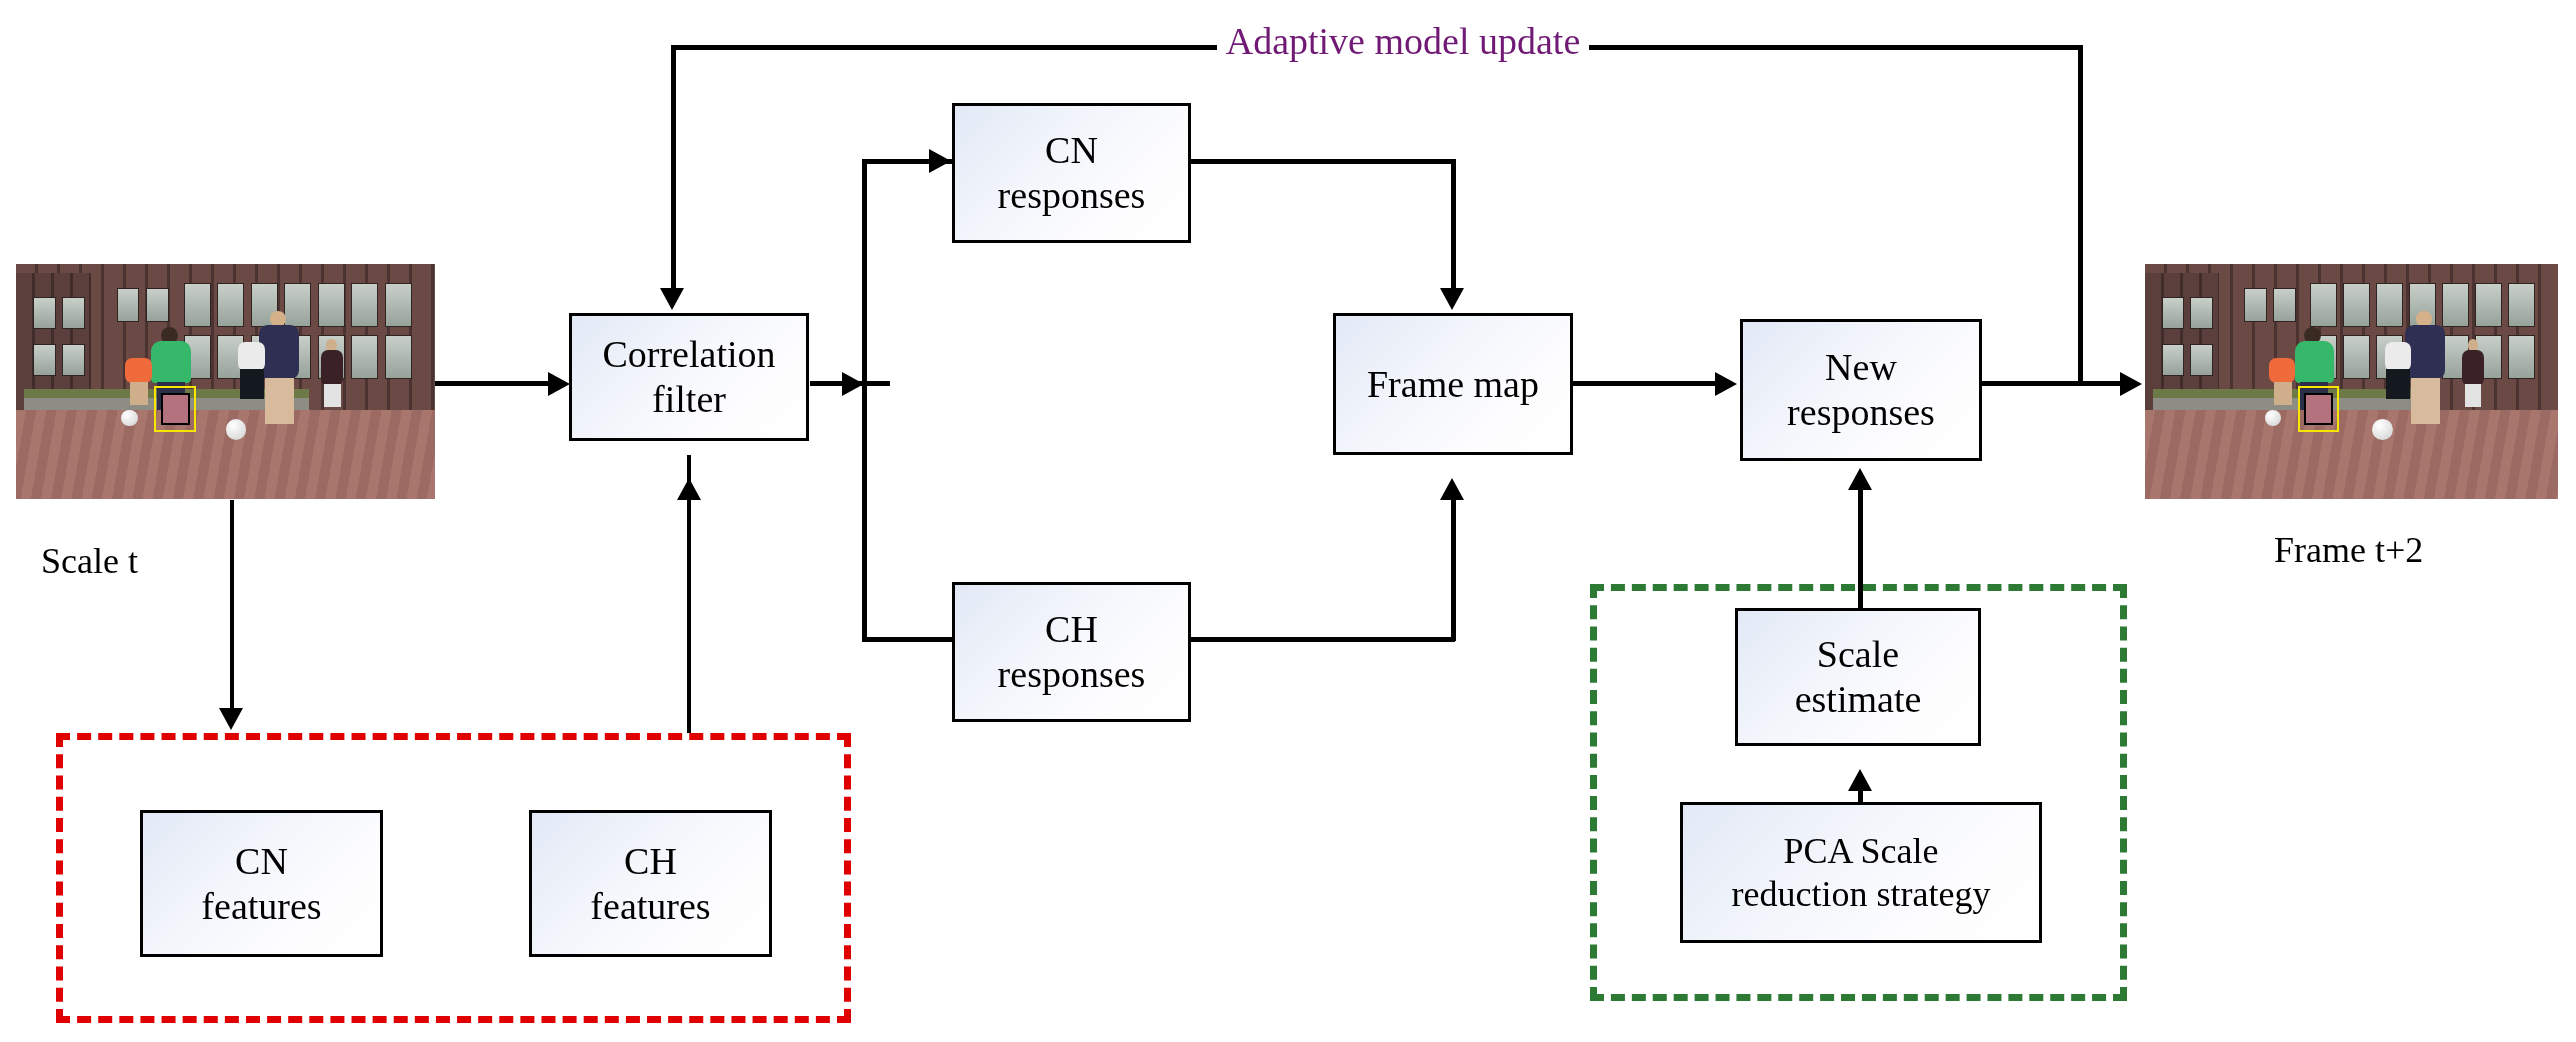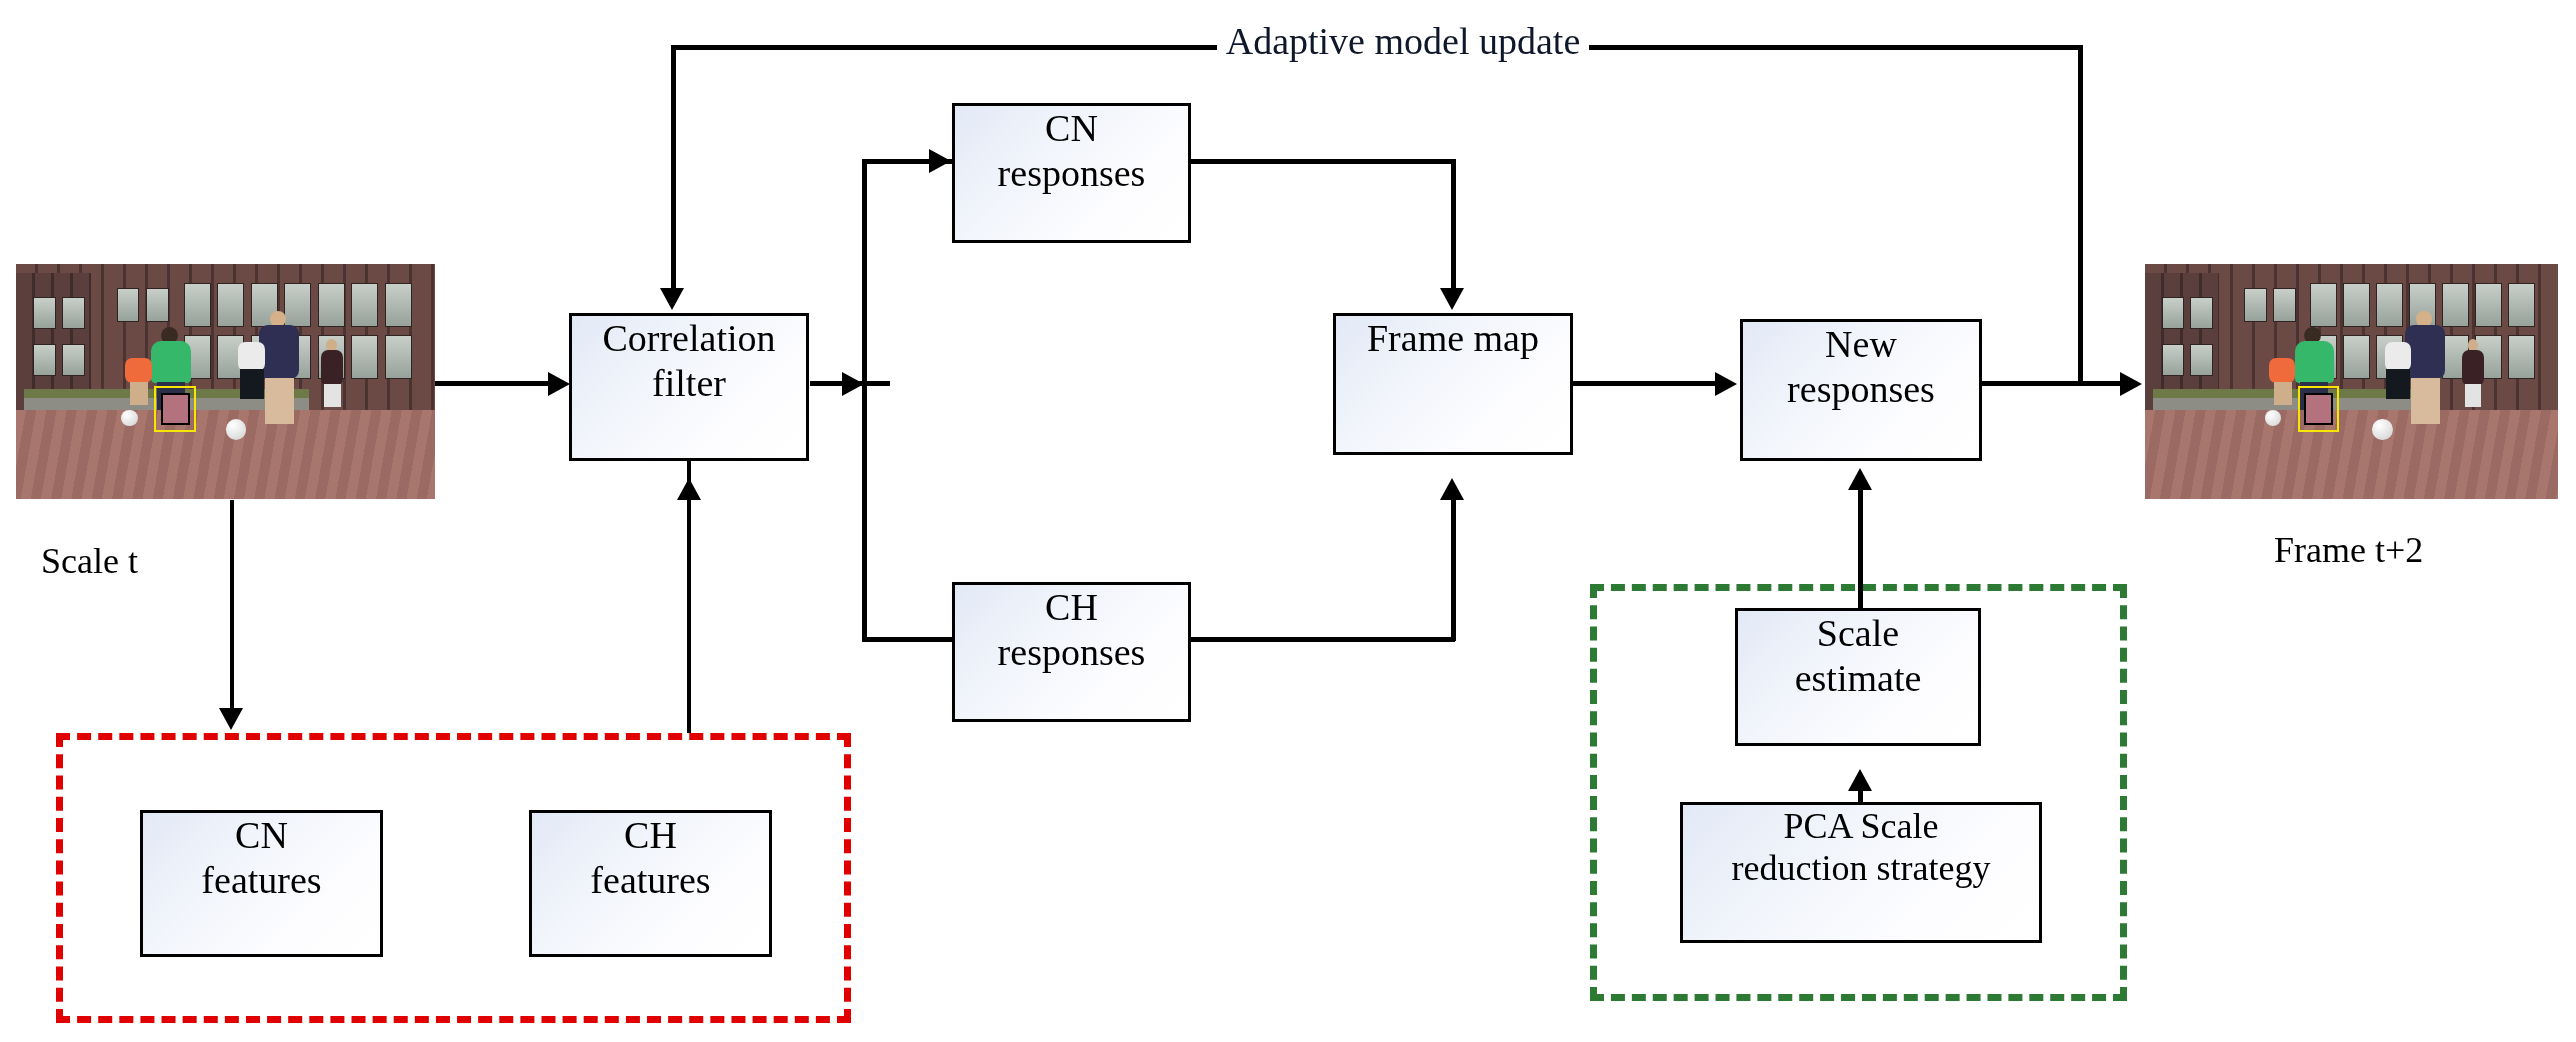--- a/index.html
+++ b/index.html
@@ -1,37 +1,37 @@
 <!DOCTYPE html>
 <html style="font-size:11.6px"><head>
 <meta charset="utf-8">
 <title>Tracking Framework Diagram</title>
 <style>
   html,body{margin:0;padding:0;background:#ffffff;}
   #stage{position:relative;width:2576px;height:1043px;background:#ffffff;overflow:hidden;
          font-family:"Liberation Serif","DejaVu Serif",serif;}
   .node{position:absolute;border:3.6px solid #000;
         background:linear-gradient(135deg,#e2e9f6 0%,#f2f5fb 38%,#fdfdff 72%,#ffffff 100%);
-        display:flex;justify-content:center;text-align:center;
+        display:flex;align-items:center;justify-content:center;text-align:center;
         color:#000;line-height:1.18;box-sizing:border-box;}
   .node .lbl{display:block;padding:0 4.3px;white-space:pre-line;}
   .fs-big{font-size:38px;}
   .fs-mid{font-size:36px;}
   .dashgroup{position:absolute;box-sizing:border-box;background:transparent;}
   .dash-red{border:7.2px dashed #e00000;}
   .dash-green{border:7.2px dashed #2c7a34;}
   .frame{position:absolute;overflow:hidden;border:0;}
   .cap{position:absolute;font-size:36px;color:#000;white-space:nowrap;}
   .edge-h{position:absolute;background:#000;height:5px;}
   .edge-v{position:absolute;background:#000;width:5px;}
   .ar{position:absolute;width:0;height:0;}
   .ar-r{border-left:22px solid #000;border-top:12.3px solid transparent;border-bottom:12.3px solid transparent;}
   .ar-d{border-top:22px solid #000;border-left:12.3px solid transparent;border-right:12.3px solid transparent;}
   .ar-u{border-bottom:22px solid #000;border-left:12.3px solid transparent;border-right:12.3px solid transparent;}
-  .toplabel{position:absolute;font-size:38px;background:#fff;padding:0 8.7px;color:#0f172a;white-space:nowrap;}
+  .toplabel{position:absolute;font-size:38px;background:#fff;padding:0 8.7px;color:#701a75;white-space:nowrap;}
 
   
   .photo{position:absolute;inset:0;background:#8e5f58;}
   .ph-sky{position:absolute;left:0;top:0;width:100%;height:6%;background:#b9b3ab;}
   .ph-bldg{position:absolute;left:0;top:0;width:100%;height:62%;
            background:
              repeating-linear-gradient(90deg,#6b4a46 0px,#6b4a46 19px,#4a3330 19px,#4a3330 22px),
              #5d403d;}
   .ph-bldgL{position:absolute;left:0;top:4%;width:18%;height:58%;
            background:repeating-linear-gradient(90deg,#5a3f3c 0px,#5a3f3c 16px,#402c2a 16px,#402c2a 19px),#4b3533;}
@@ -218,21 +218,21 @@
 
   <div class="edge-h" style="left:1982px;top:381px;width:141px;"></div>
   <div class="ar ar-r" style="left:2120px;top:372px;"></div>
 
   <div class="edge-v" style="left:1858px;top:490px;height:159px;"></div>
   <div class="ar ar-u" style="left:1848px;top:468px;"></div>
 
   <div class="edge-v" style="left:1858px;top:789px;height:98px;"></div>
   <div class="ar ar-u" style="left:1848px;top:769px;"></div>
 
-  <div class="node fs-big" style="left:569px;top:313px;width:240px;height:148px;">
+  <div class="node fs-big" style="left:569px;top:313px;width:240px;height:128px;">
     <span class="lbl">Correlation
 filter</span>
   </div>
 
   <div class="node fs-big" style="left:952px;top:103px;width:239px;height:140px;">
     <span class="lbl">CN
 responses</span>
   </div>
 
   <div class="node fs-big" style="left:952px;top:582px;width:239px;height:140px;">

